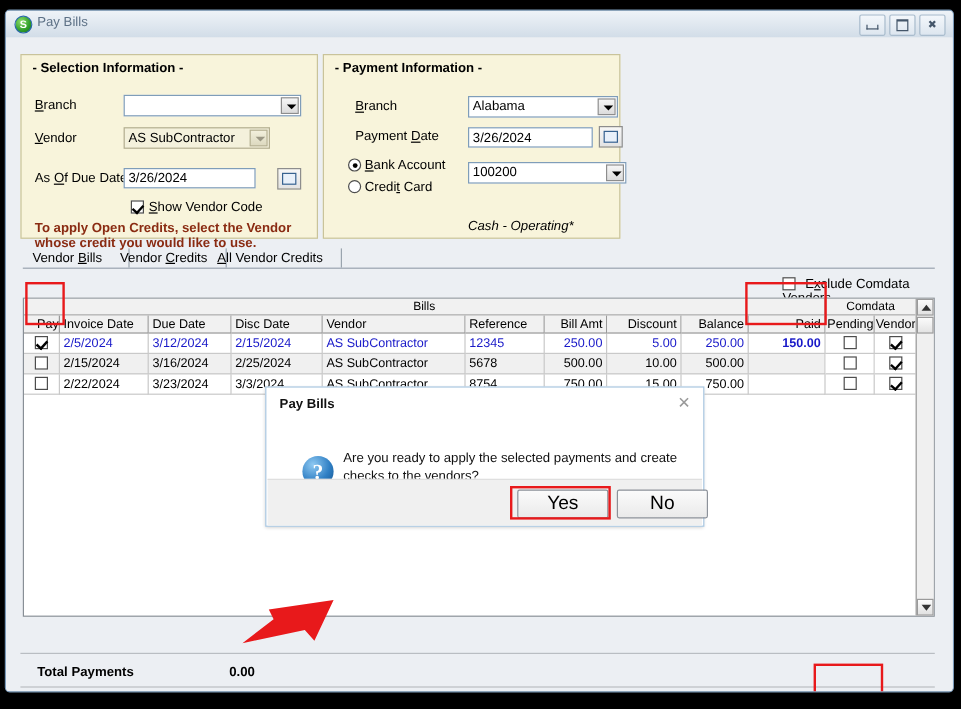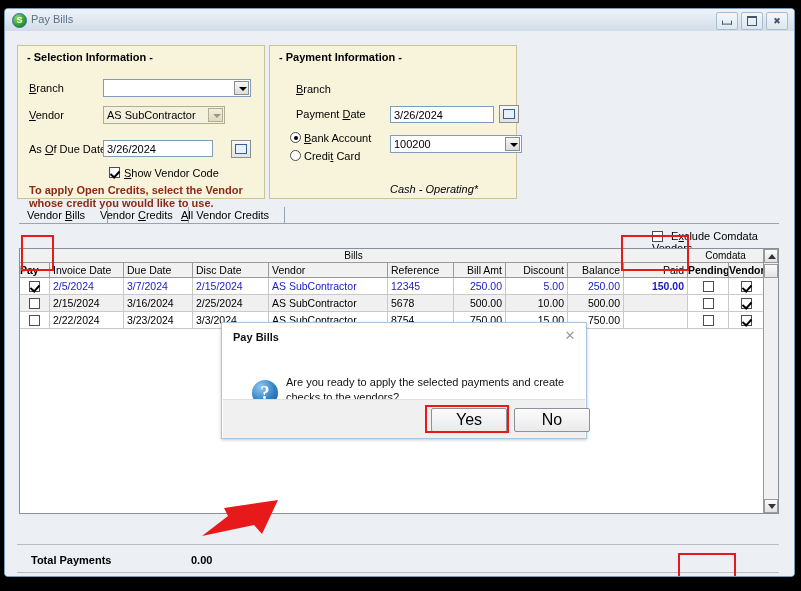--- a/index.html
+++ b/index.html
@@ -140,21 +140,21 @@
     position:absolute;top:0;height:14px;line-height:13px;text-align:center;font-size:10px;
     background:#f1f1f1;border-right:1px solid #9a9a9a;border-bottom:1px solid #9a9a9a;box-sizing:border-box;
   }
   .grid-head{position:absolute;left:0;top:14px;width:743px;height:15px;}
   .hcell{
     position:absolute;top:0;height:15px;line-height:14px;font-size:10.5px;
     background:#f1f1f1;border-right:1px solid #9a9a9a;border-bottom:1px solid #9a9a9a;box-sizing:border-box;
     padding:0 3px;white-space:nowrap;overflow:hidden;
   }
   .hcell.r{text-align:right;}
-  .hcell.c{text-align:left;padding:0;font-weight:bold;}
+  .hcell.c{text-align:right;padding:0;}
   .rows{position:absolute;left:0;top:29px;width:743px;}
   .row{position:relative;height:17px;}
   .row.alt{background:#f0f0f0;}
   .cell{
     position:absolute;top:0;height:17px;line-height:16px;font-size:10.5px;
     border-right:1px solid #c9c9c9;border-bottom:1px solid #c9c9c9;box-sizing:border-box;
     padding:0 3px;white-space:nowrap;overflow:hidden;
   }
   .cell.r{text-align:right;}
   .cell.c{text-align:center;padding:0;}
@@ -265,20 +265,24 @@
 
       <div class="chk on" style="left:104px;top:136px;"></div>
       <div class="fld-label" style="left:119px;top:136px;"><span class="u">S</span>how Vendor Code</div>
 
       <div class="note" style="left:24px;top:153px;">To apply Open Credits, select the Vendor whose credit you would like to use.</div>
 
       <div class="panel" id="pay-panel"></div>
       <div class="panel-title" style="left:274px;top:20px;">- Payment Information -</div>
 
       <div class="fld-label" style="left:291px;top:52px;"><span class="u">B</span>ranch</div>
+      <div class="combo" style="left:385px;top:49px;width:125px;">
+        <span>Alabama</span>
+        <span class="arrowbox"></span>
+      </div>
 
       <div class="fld-label" style="left:291px;top:77px;">Payment <span class="u">D</span>ate</div>
       <div class="textbox" style="left:385px;top:75px;width:104px;">3/26/2024</div>
       <div class="calbtn" style="left:494px;top:74px;"></div>
 
       <div class="radio on" style="left:285px;top:101px;"></div>
       <div class="fld-label" style="left:299px;top:101px;"><span class="u">B</span>ank Account</div>
       <div class="radio" style="left:285px;top:119px;"></div>
       <div class="fld-label" style="left:299px;top:119px;">Credi<span class="u">t</span> Card</div>
 
@@ -323,21 +327,21 @@
           <div class="hcell c" style="left:709px;width:34px;border-right:none;">Vendor</div>
         </div>
 
         <div class="rows">
 
           <div class="row">
             <div class="cell c" style="left:0;width:30px;">
               <span class="chk on" style="position:relative;display:inline-block;top:2px;"></span>
             </div>
             <div class="cell blue" style="left:30px;width:74px;">2/5/2024</div>
-            <div class="cell blue" style="left:104px;width:69px;">3/7/2024</div>
+            <div class="cell blue" style="left:104px;width:69px;">3/12/2024</div>
             <div class="cell blue" style="left:173px;width:76px;">2/15/2024</div>
             <div class="cell blue" style="left:249px;width:119px;">AS SubContractor</div>
             <div class="cell blue" style="left:368px;width:66px;">12345</div>
             <div class="cell blue r" style="left:434px;width:52px;">250.00</div>
             <div class="cell blue r" style="left:486px;width:62px;">5.00</div>
             <div class="cell blue r" style="left:548px;width:56px;">250.00</div>
             <div class="cell blue b r" style="left:604px;width:64px;">150.00</div>
             <div class="cell c" style="left:668px;width:41px;">
               <span class="chk" style="position:relative;display:inline-block;top:2px;"></span>
             </div>

